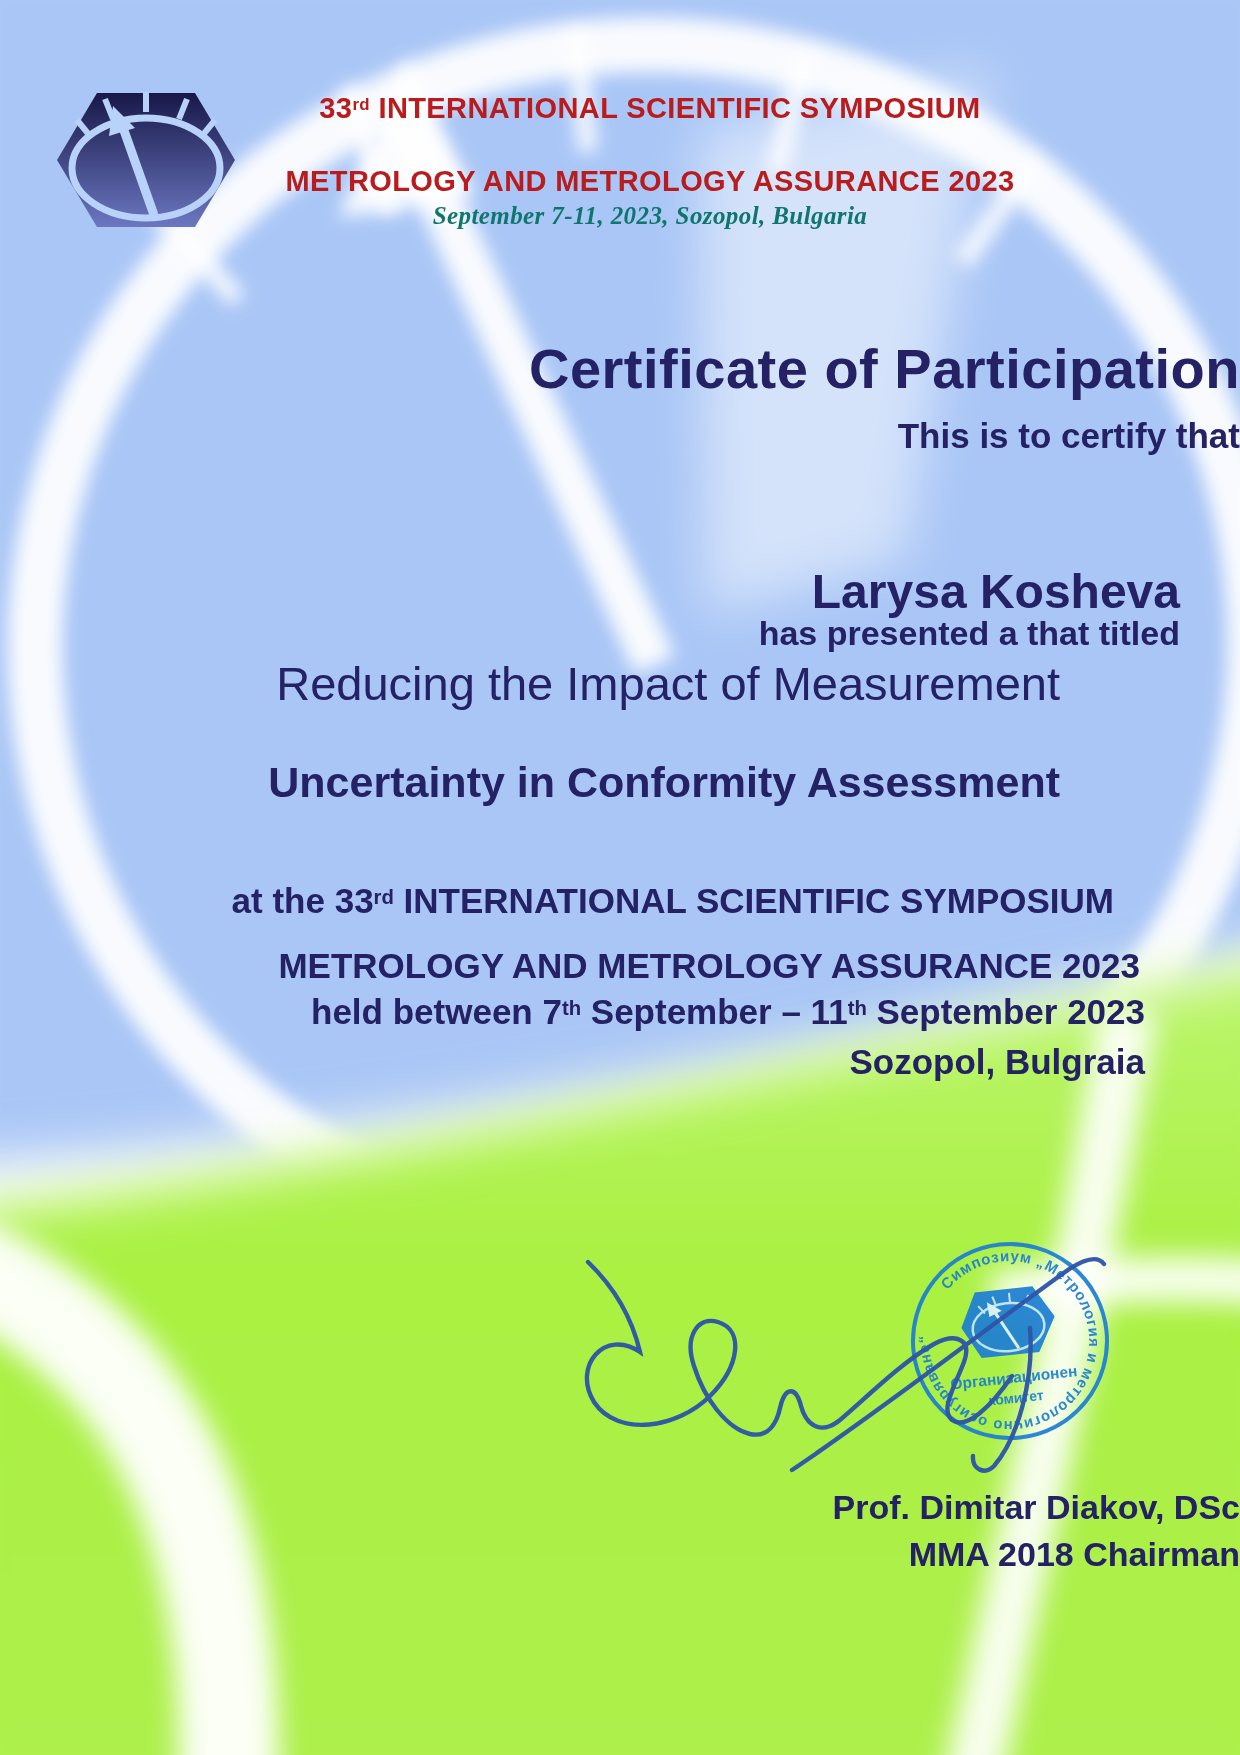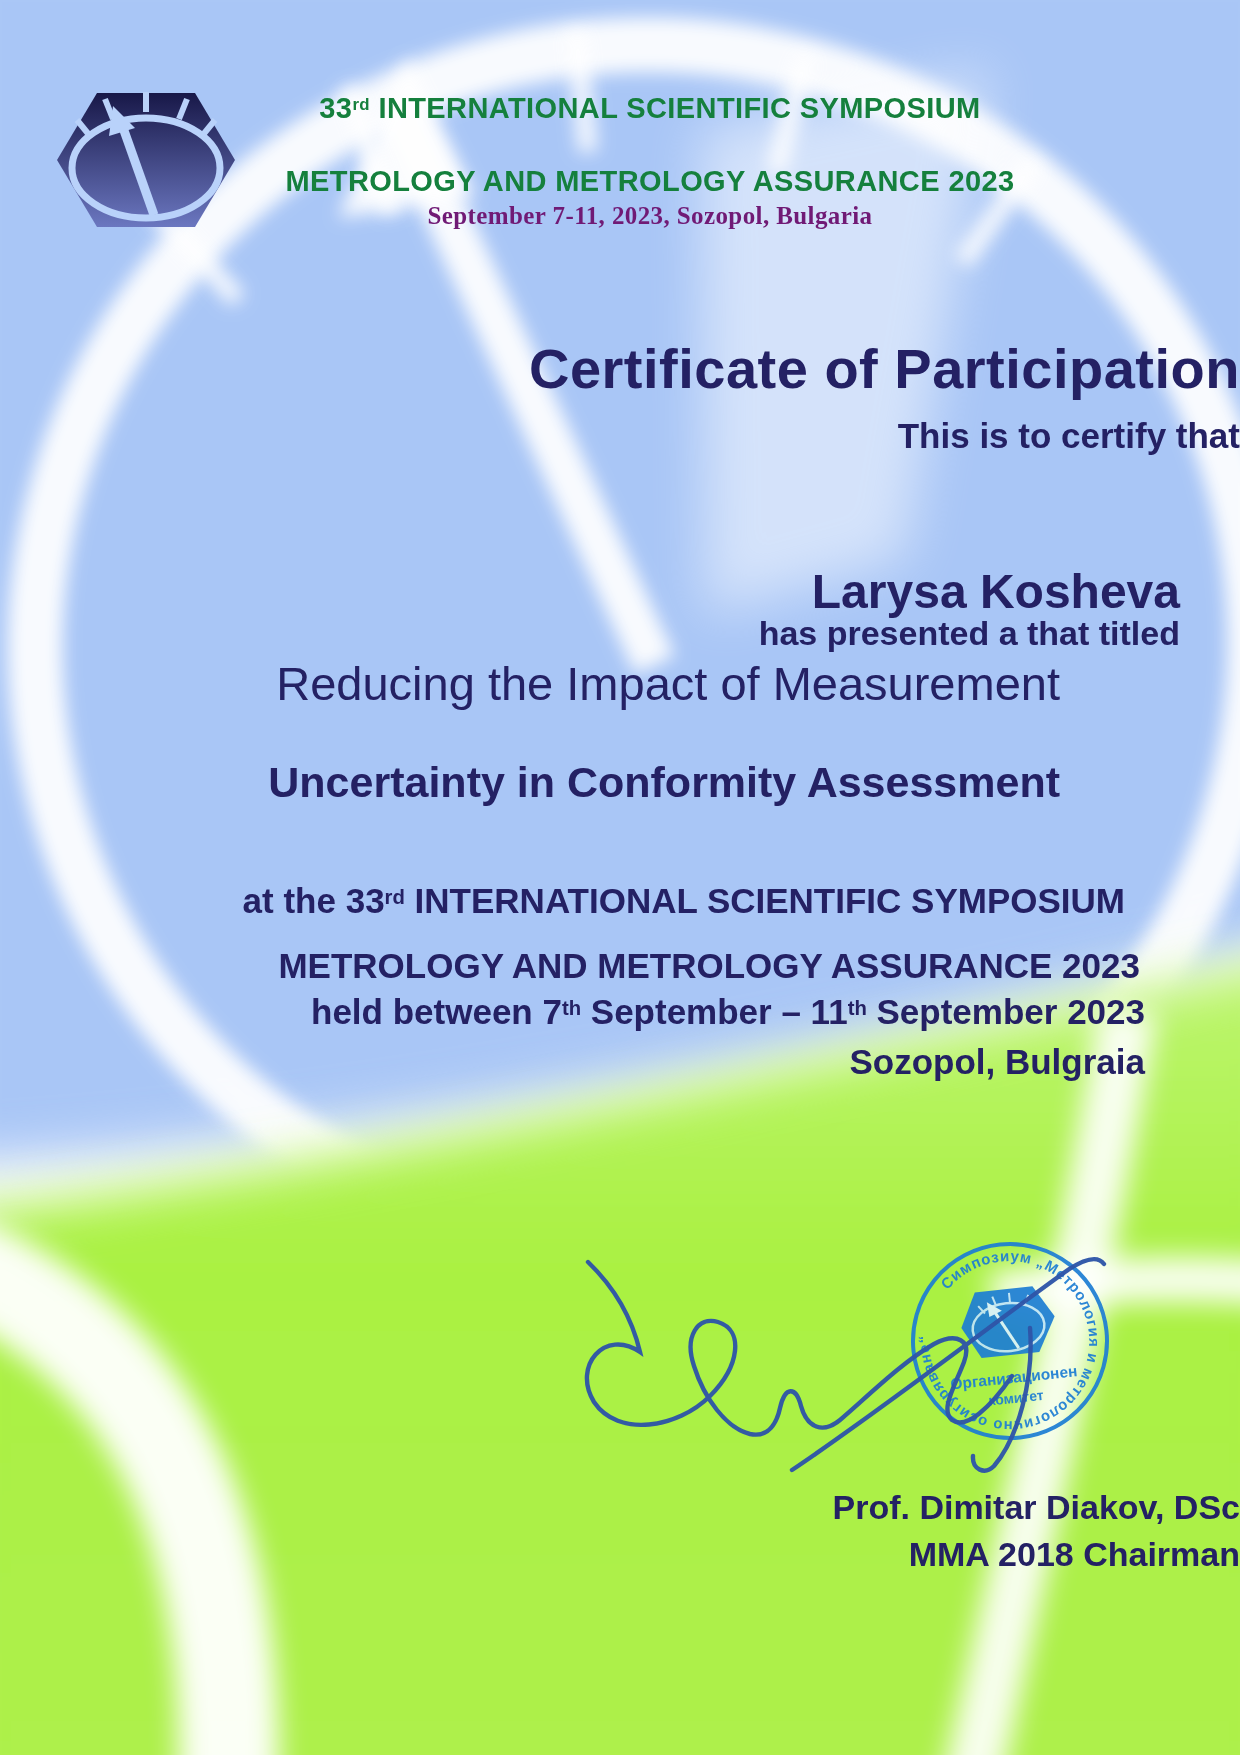--- a/index.html
+++ b/index.html
@@ -7,35 +7,35 @@
     position:relative; width:1240px; height:1755px; margin:0 auto;
     overflow:hidden; background:#ffffff;
     font-family:"Liberation Sans", sans-serif;
     color:#242164;
   }
   .bg{position:absolute;left:0;top:0;width:1240px;height:1755px;}
   .abs{position:absolute;left:0;right:0;text-align:right;}
   .logo{position:absolute;left:57px;top:84px;width:178px;height:150px;}
   .hdr{position:absolute;left:60px;right:0;top:92px;text-align:center;}
   .hdr-line1,.hdr-line2{
-    font-size:29px;font-weight:bold;color:#15803d;letter-spacing:.4px;white-space:nowrap;
+    font-size:29px;font-weight:bold;color:#b91c1c;letter-spacing:.4px;white-space:nowrap;
   }
   .hdr-line2{margin-top:40px;}
   .hdr-date{
     margin-top:4px;font-family:"Liberation Serif", serif;
-    font-size:25px;font-weight:bold;color:#701a75;letter-spacing:.4px;
+    font-size:25px;font-weight:bold;color:#0f766e;letter-spacing:.4px;font-style:italic;
   }
   sup.ord{font-size:58%;font-weight:inherit;position:relative;top:-.45em;vertical-align:baseline;}
   .cert-title{top:336px;font-size:56px;font-weight:bold;letter-spacing:.5px;}
   .certify{top:416px;font-size:35px;font-weight:bold;}
   .recipient{top:520px;font-size:48px;font-weight:bold;right:60px;margin-top:44px;}
   .presented{top:614px;font-size:34px;font-weight:bold;right:60px;}
   .paper1{top:656px;font-size:47px;font-weight:normal;right:180px;}
   .paper2{top:758px;font-size:43px;font-weight:bold;right:180px;}
-  .atline{top:881px;font-size:35px;font-weight:bold;right:115px;white-space:nowrap;padding-left:36px;}
+  .atline{top:881px;font-size:35px;font-weight:bold;right:126px;white-space:nowrap;padding-left:36px;}
   .eventname{top:946px;font-size:35px;font-weight:bold;right:100px;}
   .heldline{top:992px;font-size:35px;font-weight:bold;right:95px;white-space:nowrap;}
   .locline{top:1042px;font-size:35px;font-weight:bold;right:95px;}
   .signame{top:1488px;left:320px;font-size:34px;font-weight:bold;}
   .sigrole{top:1535px;left:320px;font-size:34px;font-weight:bold;}
   .stamp{position:absolute;left:905px;top:1236px;width:210px;height:210px;transform:rotate(-6deg);opacity:.93;}
   .signature{position:absolute;left:560px;top:1170px;width:570px;height:320px;}
 </style>
 </head>
 <body>

